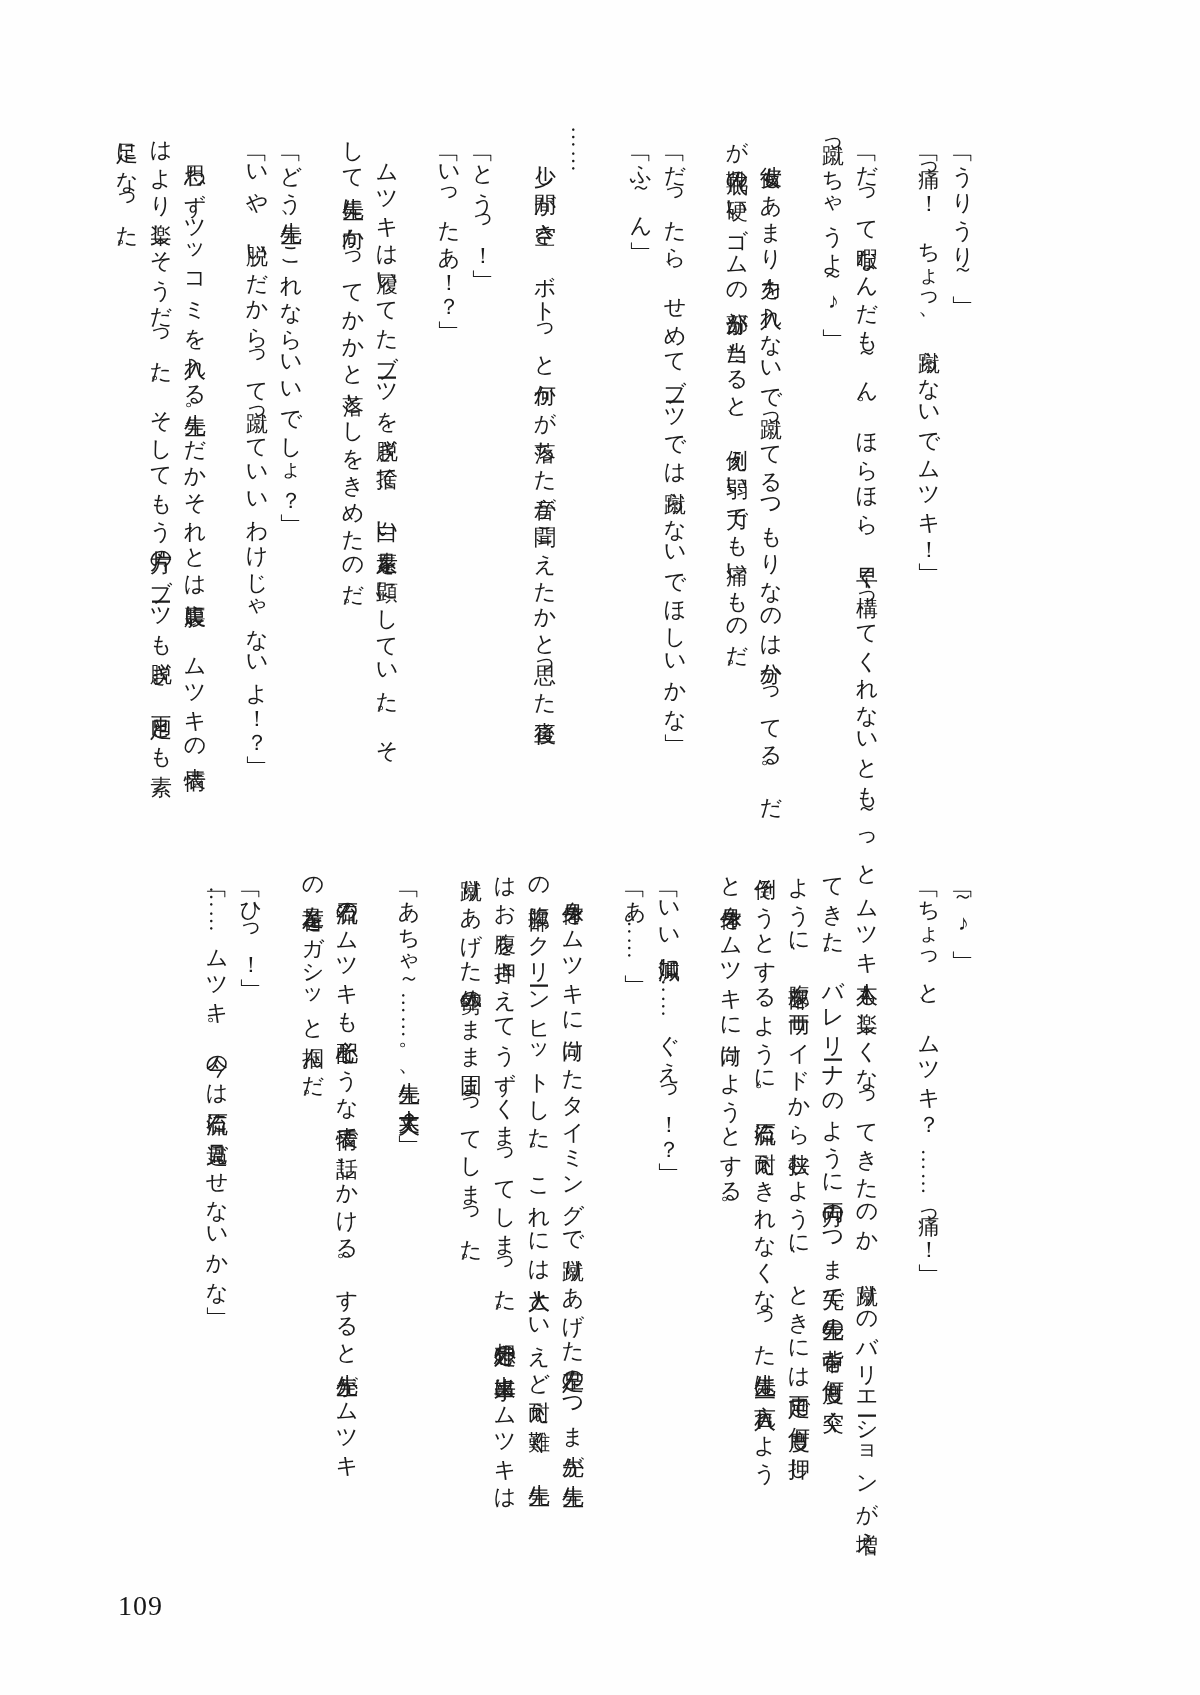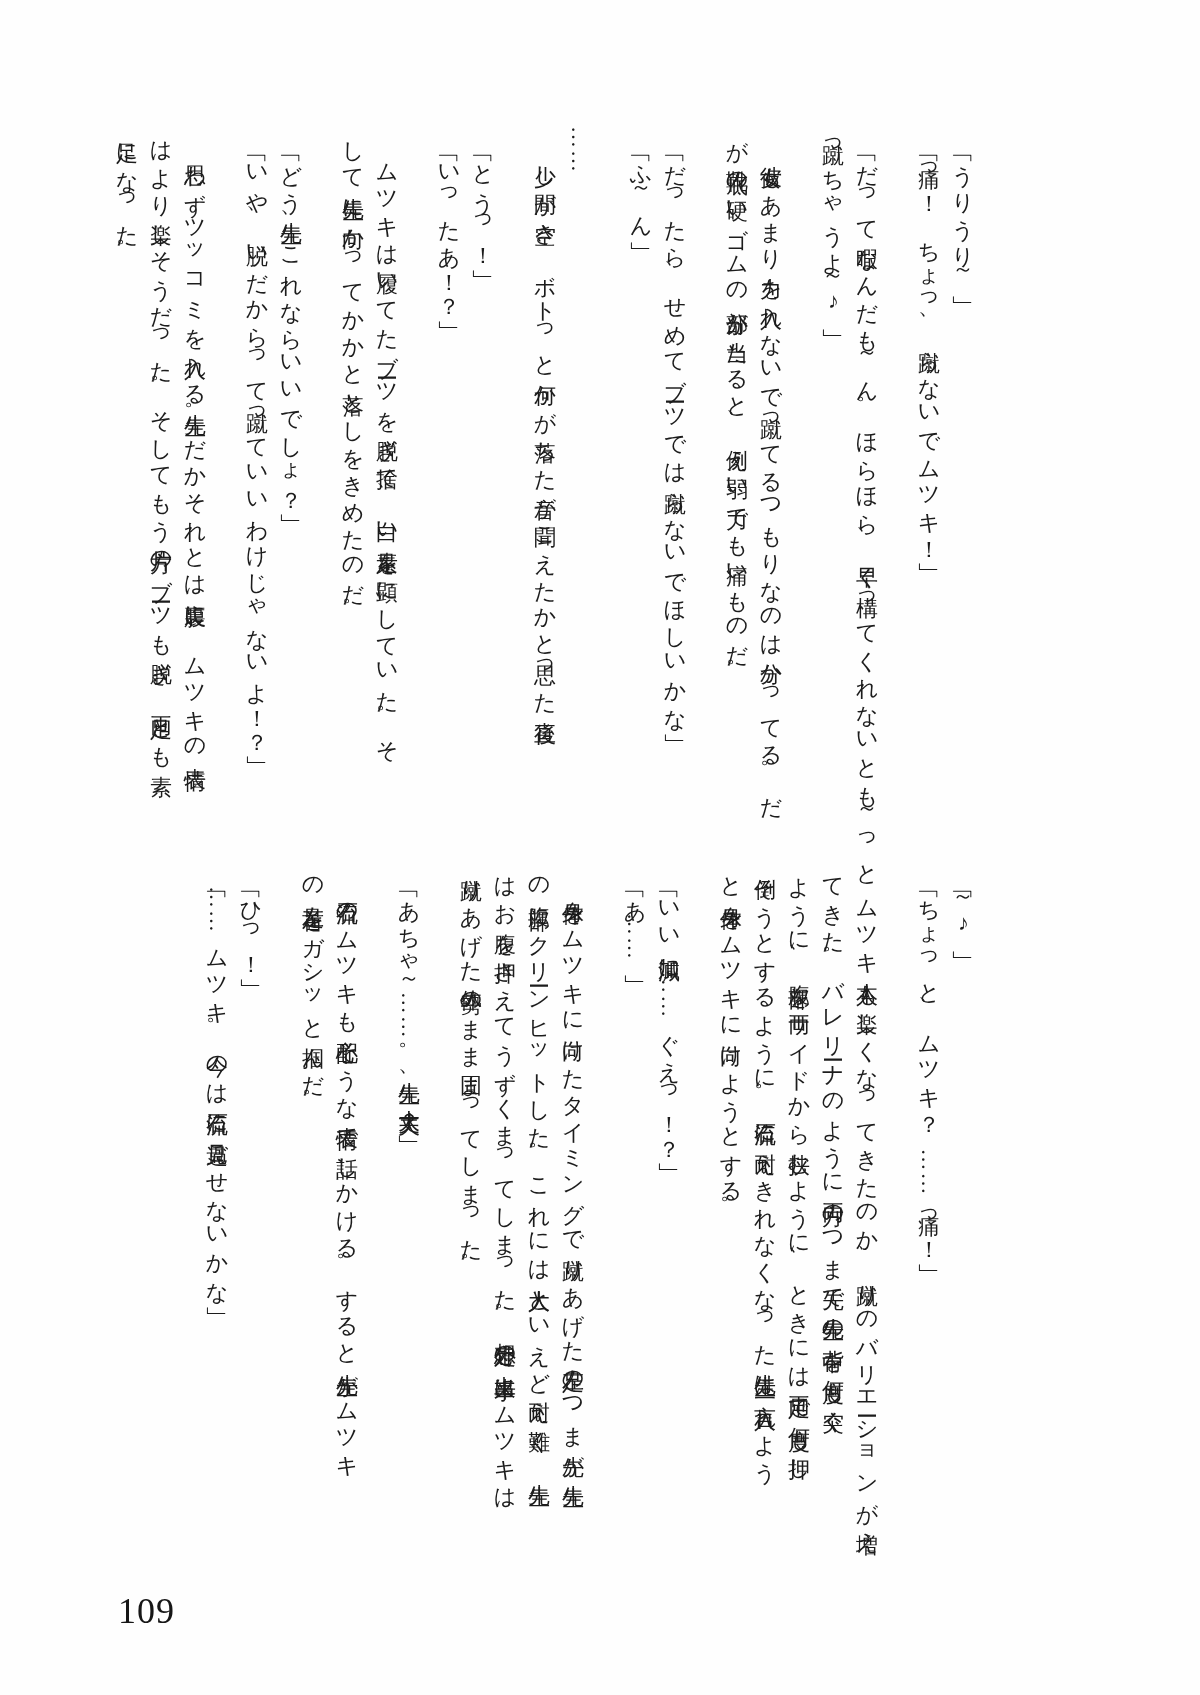--- a/index.html
+++ b/index.html
@@ -37,21 +37,21 @@
     font-size:22px;
     letter-spacing:2px;
     line-height:26px;
     white-space:nowrap;
     color:#1c1c1c;
   }
   .col.ind{ padding-top:22px; height:calc(100% - 22px); }
   .page-number{
     position:absolute;
     left:118px; top:1590px;
-    font-size:36px;
+    font-size:28px;
     letter-spacing:1px;
     color:#161616;
   }
 </style>
 </head>
 <body>
 
 <div class="page">
 
   <div class="vblock top">

